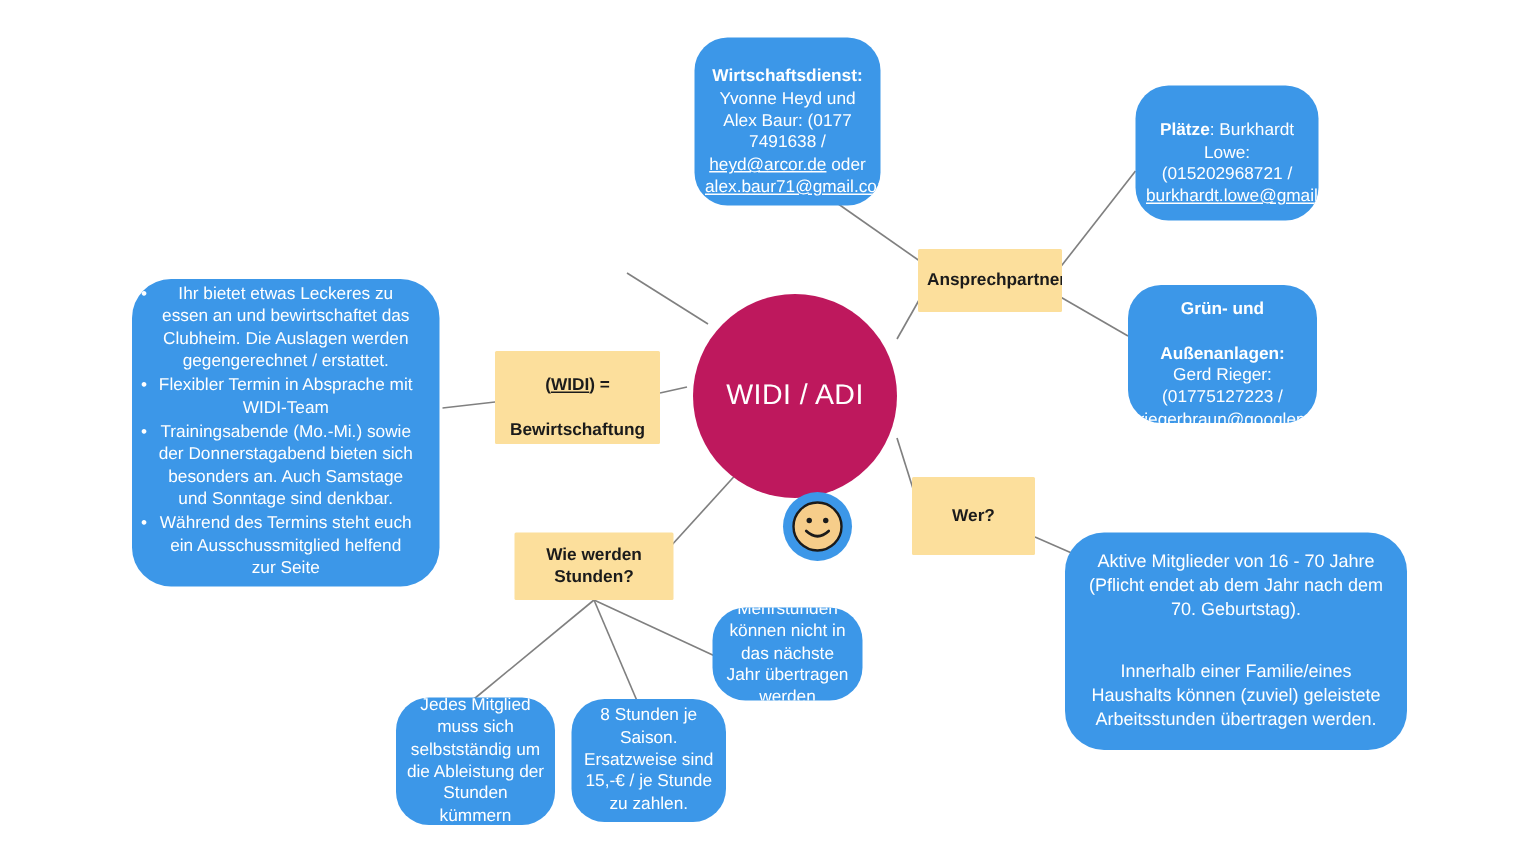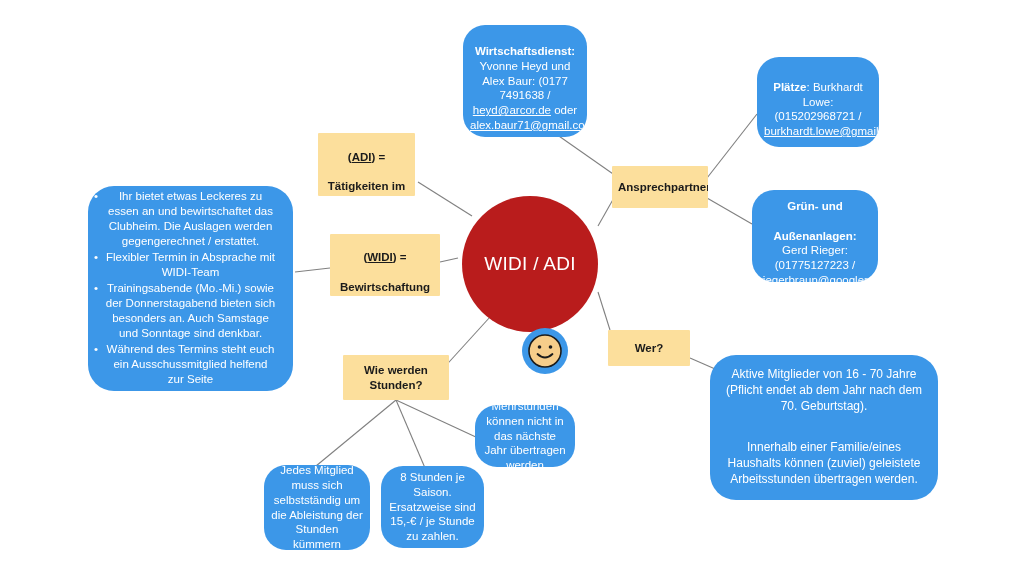--- a/index.html
+++ b/index.html
@@ -60,21 +60,21 @@
     font-size: 11.5px;
     line-height: 1.3;
     border-radius: 1px;
     padding: 4px 6px;
   }
   .yellow-plain {
     font-size: 11.5px;
   }
   
   .center-circle {
-    background: #b91c1c;
+    background: #be185d;
     color: #ffffff;
     border-radius: 50%;
     font-size: 19px;
     font-weight: normal;
     letter-spacing: 0.3px;
   }
   .u { text-decoration: underline; }
   .b { font-weight: bold; }
   .link {
     text-decoration: underline;
@@ -146,43 +146,35 @@
       <line x1="396" y1="400" x2="425" y2="468"></line>
 
       <line x1="396" y1="400" x2="478" y2="438"></line>
     </g>
   </svg>
 
   <div class="node center-circle" style="left:462px; top:196px; width:136px; height:136px;">
     <span class="txt">WIDI / ADI</span>
   </div>
 
-  <div class="node yellow" style="left:318px; top:133px; width:97px; height:63px;">
-    <span class="txt">
-      <br>
-      <span>(</span><span class="u">ADI</span><span>) =</span><br>
-      <span>Tätigkeiten im</span><br>
-      
-    </span>
-  </div>
 
   <div class="node yellow" style="left:330px; top:234px; width:110px; height:62px;align-items:center;">
     <span class="txt">
       <br>
       <span>(</span><span class="u">WIDI</span><span>) =</span><br>
       <span>Bewirtschaftung</span><br>
       
     </span>
   </div>
 
   <div class="node yellow yellow-plain" style="left:612px; top:166px; width:96px; height:42px;">
     <span class="txt">Ansprechpartner</span>
   </div>
 
-  <div class="node yellow yellow-plain" style="left:608px; top:318px; width:82px; height:36px;margin-top:12px;">
+  <div class="node yellow yellow-plain" style="left:608px; top:318px; width:82px; height:52px;">
     <span class="txt">Wer?</span>
   </div>
 
   <div class="node yellow yellow-plain" style="left:343px; top:355px; width:106px; height:45px;">
     <span class="txt">Wie werden Stunden?</span>
   </div>
 
   <div class="node blue" style="left:463px; top:25px; width:124px; height:112px;">
     <span class="txt">
       <span class="b">Wirtschaftsdienst:</span>

